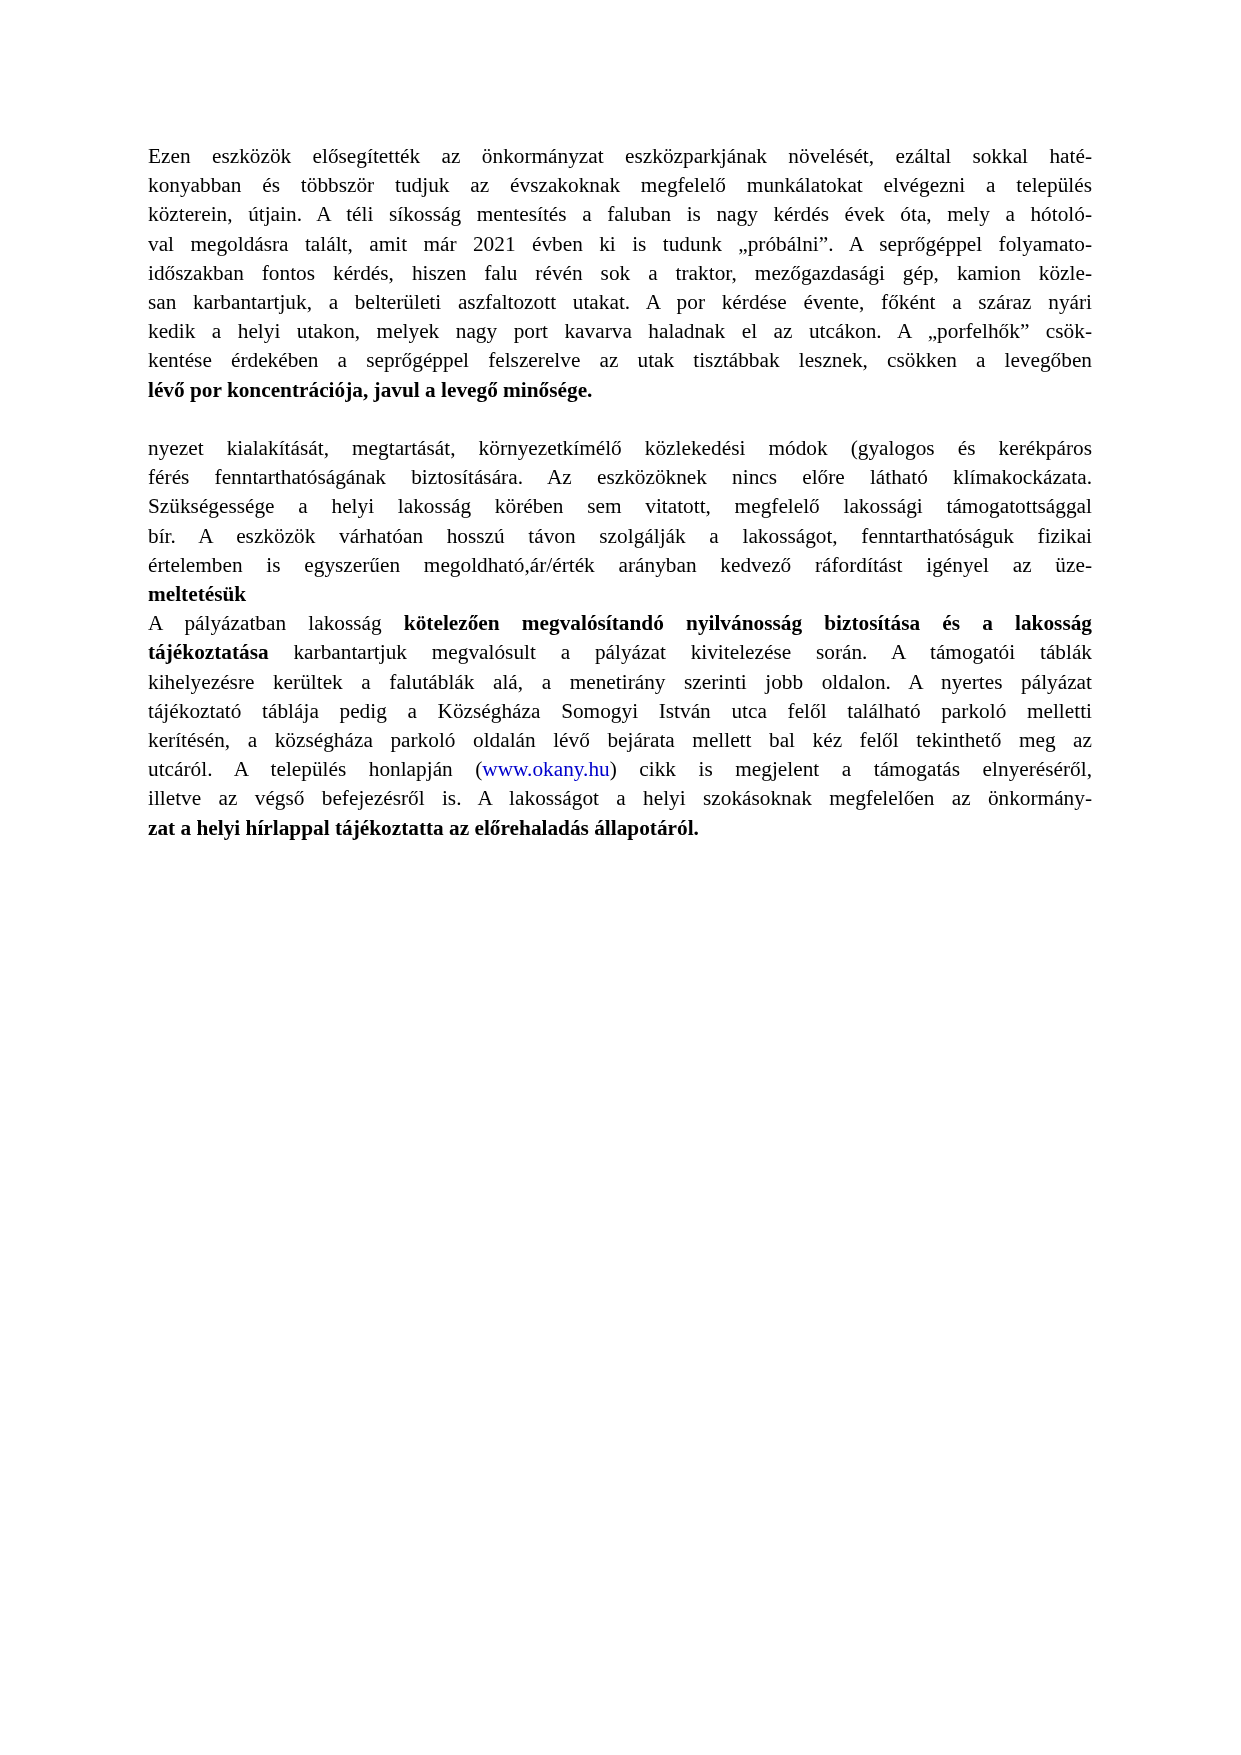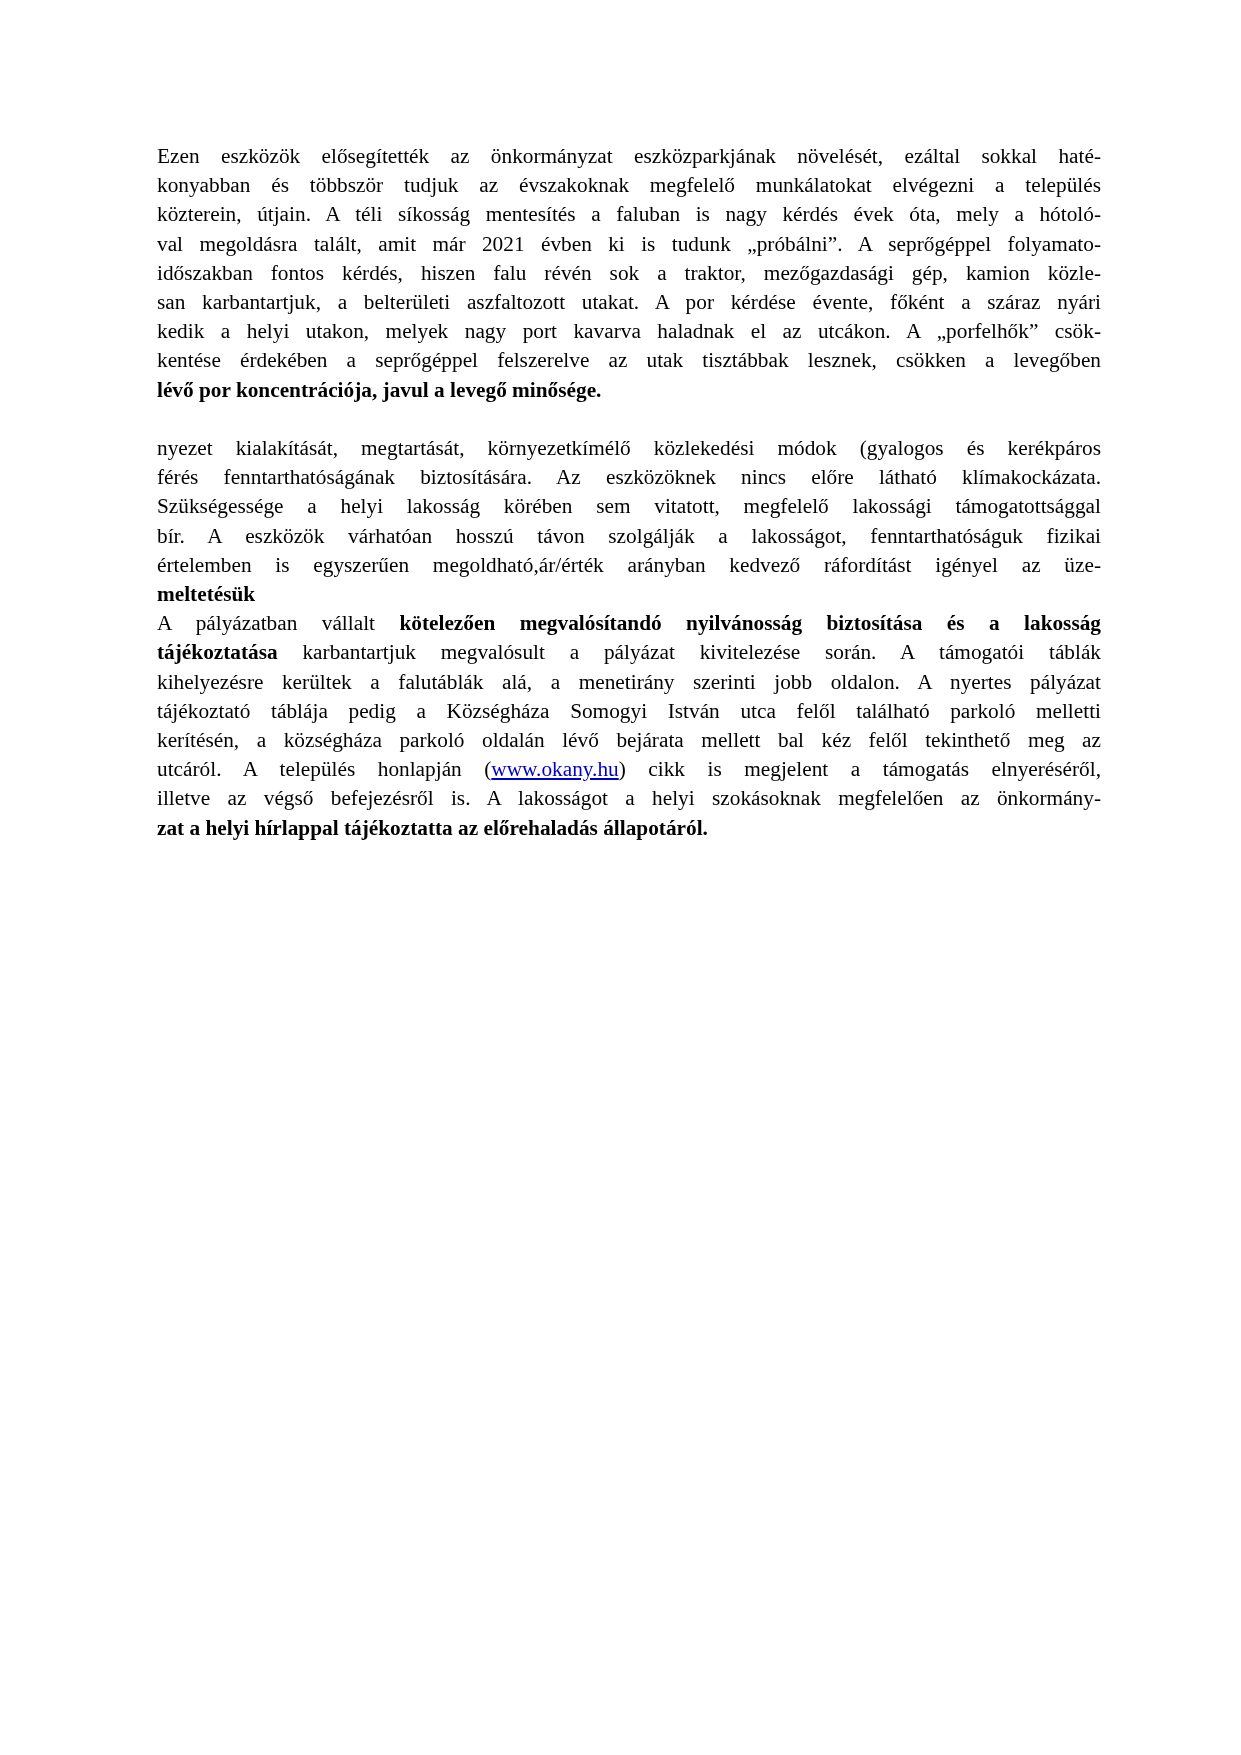--- a/index.html
+++ b/index.html
@@ -1,30 +1,30 @@
 <!DOCTYPE html>
 <html><head>
 <meta charset="utf-8">
 <style>
   html, body { margin: 0; padding: 0; background: #ffffff; }
   body { width: 1241px; height: 1755px; position: relative; overflow: hidden; }
   .page {
     position: absolute;
-    left: 157px;
+    left: 148px;
     top: 142px;
     width: 944px;
     font-family: "Liberation Serif", "DejaVu Serif", serif;
     font-size: 21.3px;
     line-height: 29.2px;
     color: #000000;
   }
   .para { margin: 0; text-align: justify; text-align-last: left; }
   .gap { height: 29.2px; }
   .bold { font-weight: bold; }
-  .link { color: #0000cc; text-decoration: underline; }
+  .link { color: #0000cc; }
   .line { display: block; text-align: justify; text-align-last: justify; white-space: nowrap; }
   .line.last { text-align-last: left; font-weight: bold; }
 </style>
 </head>
 <body>
 
 <div class="page">
 
   <div class="para">
     <span class="line">Ezen eszközök elősegítették az önkormányzat eszközparkjának növelését, ezáltal sokkal haté-</span>
@@ -43,21 +43,21 @@
   <div class="para">
     <span class="line">nyezet kialakítását, megtartását, környezetkímélő közlekedési módok (gyalogos és kerékpáros</span>
     <span class="line">férés fenntarthatóságának biztosítására. Az eszközöknek nincs előre látható klímakockázata.</span>
     <span class="line">Szükségessége a helyi lakosság körében sem vitatott, megfelelő lakossági támogatottsággal</span>
     <span class="line">bír. A eszközök várhatóan hosszú távon szolgálják a lakosságot, fenntarthatóságuk fizikai</span>
     <span class="line">értelemben is egyszerűen megoldható,ár/érték arányban kedvező ráfordítást igényel az üze-</span>
     <span class="line last">meltetésük</span>
   </div>
 
   <div class="para">
-    <span class="line"><span>A pályázatban vállalt </span><span class="bold">kötelezően megvalósítandó nyilvánosság biztosítása és a lakosság</span></span>
+    <span class="line"><span>A pályázatban lakosság </span><span class="bold">kötelezően megvalósítandó nyilvánosság biztosítása és a lakosság</span></span>
     <span class="line"><span class="bold">tájékoztatása</span><span> karbantartjuk megvalósult a pályázat kivitelezése során. A támogatói táblák</span></span>
     <span class="line">kihelyezésre kerültek a falutáblák alá, a menetirány szerinti jobb oldalon. A nyertes pályázat</span>
     <span class="line">tájékoztató táblája pedig a Községháza Somogyi István utca felől található parkoló melletti</span>
     <span class="line">kerítésén, a községháza parkoló oldalán lévő bejárata mellett bal kéz felől tekinthető meg az</span>
     <span class="line"><span>utcáról. A település honlapján (</span><a class="link">www.okany.hu</a><span>) cikk is megjelent a támogatás elnyeréséről,</span></span>
     <span class="line">illetve az végső befejezésről is. A lakosságot a helyi szokásoknak megfelelően az önkormány-</span>
     <span class="line last">zat a helyi hírlappal tájékoztatta az előrehaladás állapotáról.</span>
   </div>
 
 </div>

